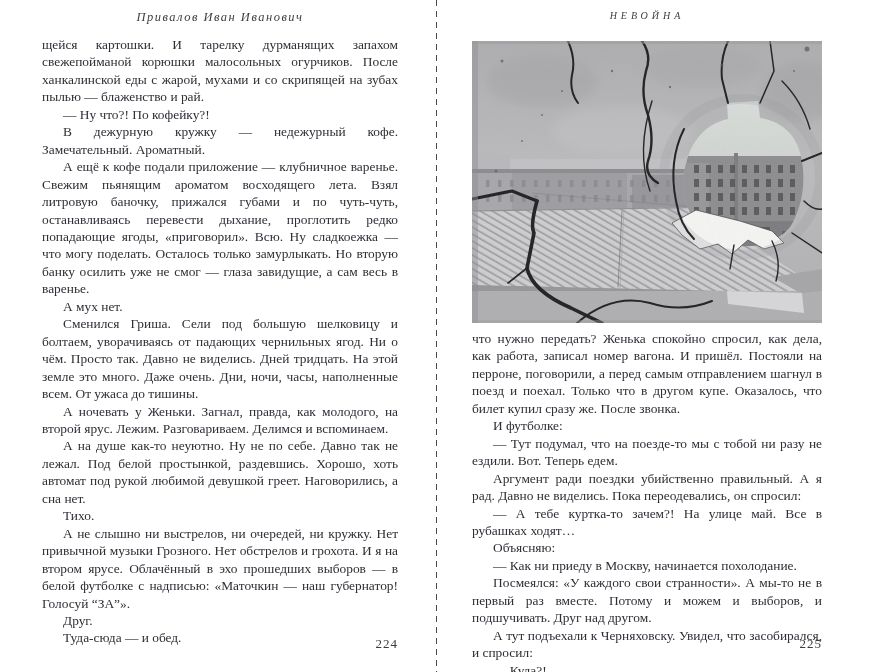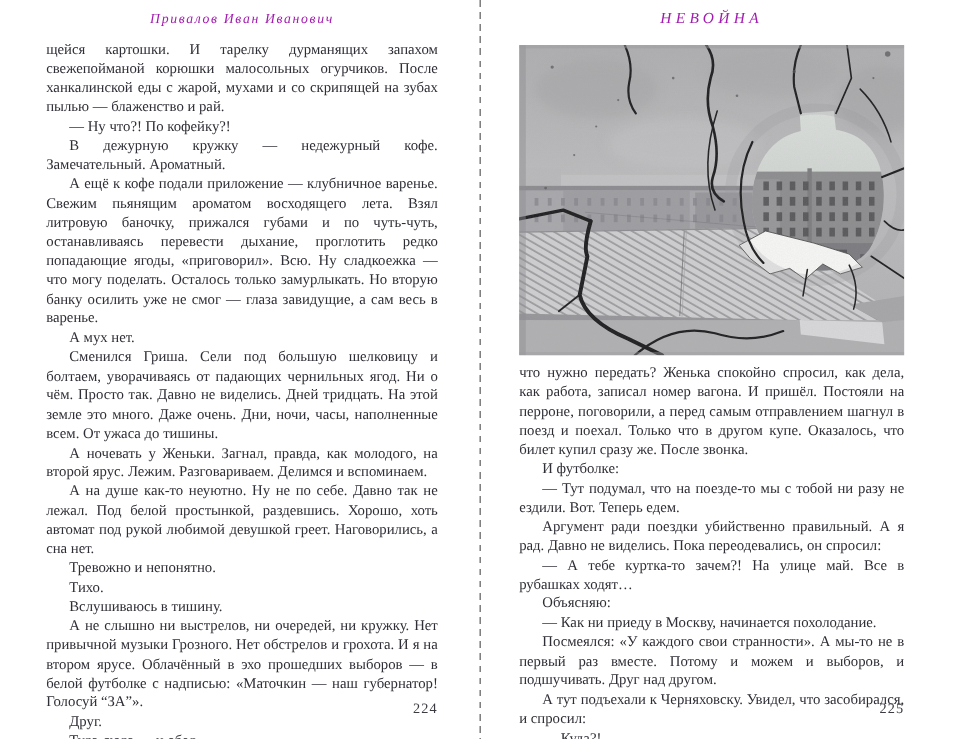--- a/index.html
+++ b/index.html
@@ -5,23 +5,23 @@
   html,body{margin:0;padding:0;}
   body{
     width:872px;height:672px;background:#ffffff;position:relative;overflow:hidden;
     font-family:"Liberation Serif","DejaVu Serif",serif;color:#2e2e36;
   }
   .page{position:absolute;top:0;height:672px;}
   .page-left{left:42px;width:356px;}
   .page-right{left:472px;width:350px;}
   .running-header{
     position:absolute;top:10px;left:0;width:100%;text-align:center;
-    font-style:italic;font-size:12.5px;color:#a21caf;letter-spacing:1.5px;white-space:nowrap;
-  }
-  .running-header.caps{letter-spacing:4px;font-size:14px;}
+    font-style:italic;font-size:12.5px;color:#404040;letter-spacing:1.5px;white-space:nowrap;
+  }
+  .running-header.caps{letter-spacing:4px;font-size:10px;}
   .body-text{
     position:absolute;left:0;width:100%;
     font-size:13.4px;line-height:17.45px;text-align:justify;
     hyphens:none;
   }
   .page-left .body-text{top:36px;}
   .page-right .body-text{top:330px;}
   .body-text p{margin:0;text-indent:21px;}
   .body-text p:first-child{text-indent:0;}
   .page-number{
@@ -45,23 +45,21 @@
   <div class="running-header">Привалов Иван Иванович</div>
   <div class="body-text">
       <p>щейся картошки. И тарелку дурманящих запахом свежепойманой корюшки малосольных огурчиков. После ханкалинской еды с жарой, мухами и со скрипящей на зубах пылью — блаженство и рай.</p>
       <p>— Ну что?! По кофейку?!</p>
       <p>В дежурную кружку — недежурный кофе. Замечательный. Ароматный.</p>
       <p>А ещё к кофе подали приложение — клубничное варенье. Свежим пьянящим ароматом восходящего лета. Взял литровую баночку, прижался губами и по чуть-чуть, останавливаясь перевести дыхание, проглотить редко попадающие ягоды, «приговорил». Всю. Ну сладкоежка — что могу поделать. Осталось только замурлыкать. Но вторую банку осилить уже не смог — глаза завидущие, а сам весь в варенье.</p>
       <p>А мух нет.</p>
       <p>Сменился Гриша. Сели под большую шелковицу и болтаем, уворачиваясь от падающих чернильных ягод. Ни о чём. Просто так. Давно не виделись. Дней тридцать. На этой земле это много. Даже очень. Дни, ночи, часы, наполненные всем. От ужаса до тишины.</p>
       <p>А ночевать у Женьки. Загнал, правда, как молодого, на второй ярус. Лежим. Разговариваем. Делимся и вспоминаем.</p>
       <p>А на душе как-то неуютно. Ну не по себе. Давно так не лежал. Под белой простынкой, раздевшись. Хорошо, хоть автомат под рукой любимой девушкой греет. Наговорились, а сна нет.</p>
-      <p>Тревожно и непонятно.</p>
       <p>Тихо.</p>
-      <p>Вслушиваюсь в тишину.</p>
       <p>А не слышно ни выстрелов, ни очередей, ни кружку. Нет привычной музыки Грозного. Нет обстрелов и грохота. И я на втором ярусе. Облачённый в эхо прошедших выборов — в белой футболке с надписью: «Маточкин — наш губернатор! Голосуй “ЗА”».</p>
       <p>Друг.</p>
       <p>Туда-сюда — и обед.</p>
     </div>
   <div class="page-number">224</div>
 </div>
 
 <div class="center-divider"></div>
 
 <div class="page page-right">

